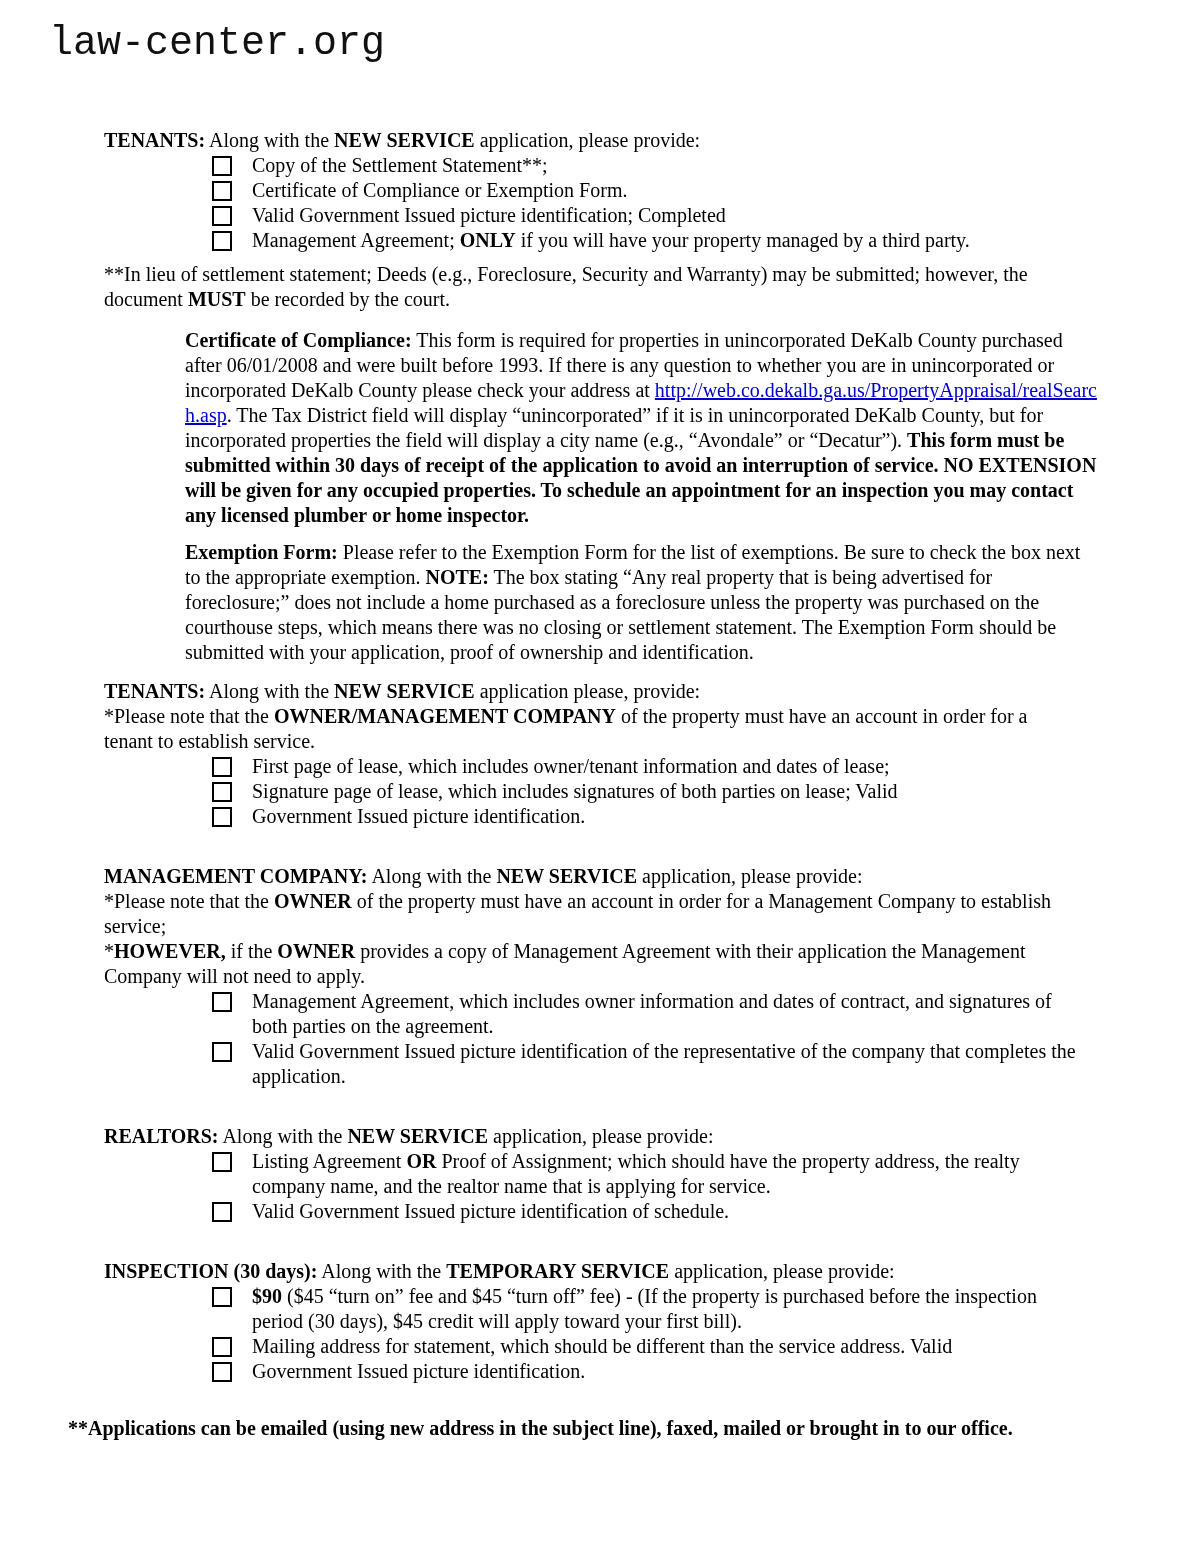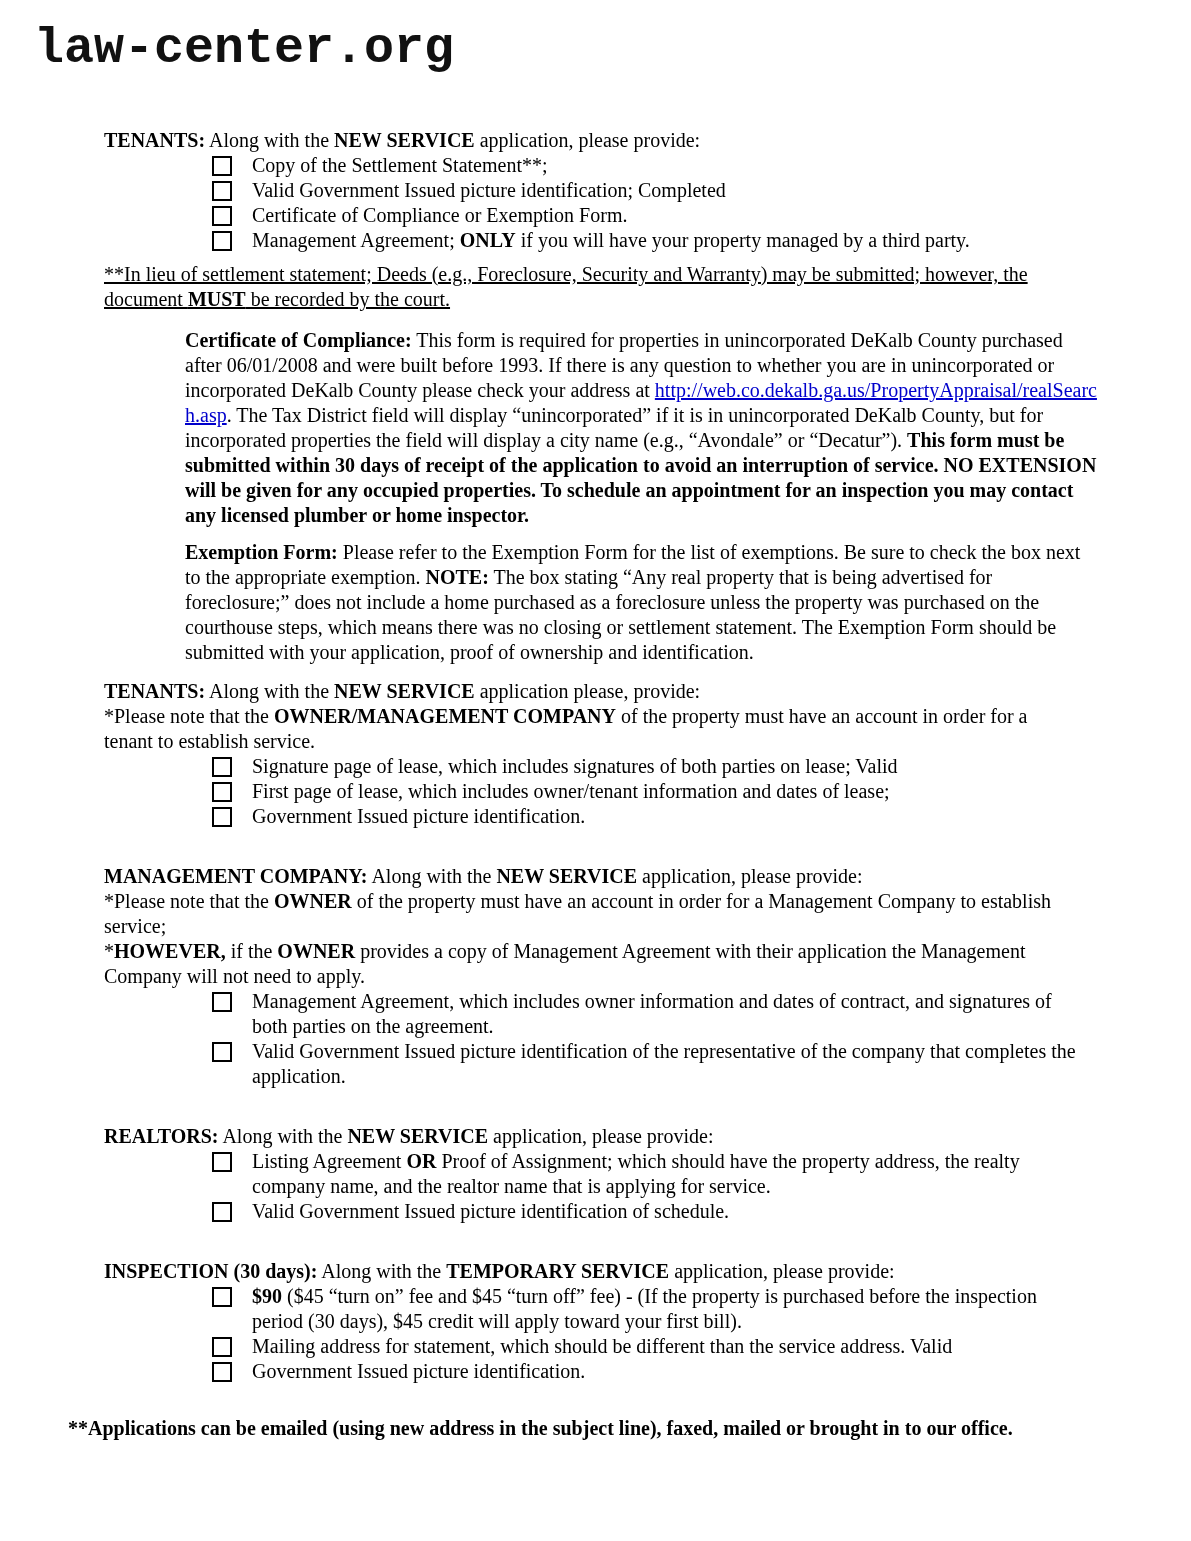--- a/index.html
+++ b/index.html
@@ -3,42 +3,42 @@
 <meta charset="utf-8">
 <style>
   html,body { margin:0; padding:0; background:#ffffff; }
   .page {
     position:relative; width:1191px; height:1541px; background:#ffffff;
     color:#000; font-family:"Liberation Serif", serif;
     font-size:20px; line-height:25px; overflow:hidden;
   }
   header { position:relative; height:128px; }
   .logo {
-    position:absolute; left:34px; top:24px;
+    position:absolute; left:49px; top:24px;
     font-family:"Liberation Mono","DejaVu Sans Mono",monospace;
-    font-size:50px; line-height:1; white-space:nowrap; color:#111;font-weight:bold;
+    font-size:40px; line-height:1; white-space:nowrap; color:#111;
   }
   .title {
     position:absolute; top:74px; left:0; width:100%;
     box-sizing:border-box; padding-left:85px;
     text-align:center; font-weight:bold; font-size:28px; line-height:30px;
     margin:0;
   }
   main { padding:0 88px 0 104px; }
   .b { font-weight:bold; }
   a.doclink { color:#0000cc; text-decoration:underline; word-break:break-all; cursor:pointer; }
   .intro-line { margin:0; }
   .checklist { margin:0; }
   .check-item { display:flex; padding-left:108px; }
   .checkbox {
     display:inline-block; width:16px; height:16px;
     border:2px solid #000; background:#fff; flex:0 0 auto; margin-top:3px;
   }
   .check-text { margin-left:20px; max-width:835px; }
-  .note-lieu { margin:9px 0 0 0; max-width:950px;text-decoration:underline; }
+  .note-lieu { margin:9px 0 0 0; max-width:950px; }
   .w-note { margin:0; max-width:962px; }
   .indent-para { margin:0 4px 0 81px; max-width:912px; }
   .para-cert { margin-top:16px; }
   .para-exempt { margin-top:12px; }
   .sec-tenants { margin-top:14px; }
   .sec-management { margin-top:35px; }
   .sec-realtors { margin-top:35px; }
   .sec-inspection { margin-top:35px; }
   .footer-note { margin:32px 0 0 -36px; max-width:1030px; }
 </style>
@@ -55,50 +55,50 @@
 
     <section>
       <p class="intro-line"><span class="b">TENANTS:</span><span> Along with the </span><span class="b">NEW SERVICE</span><span> application, please provide:</span></p>
       <div class="checklist">
           <div class="check-item">
             <span class="checkbox"></span>
             <span class="check-text"><span>Copy of the Settlement Statement**;</span></span>
           </div>
           <div class="check-item">
             <span class="checkbox"></span>
-            <span class="check-text"><span>Valid Government Issued picture identification;  Completed</span></span>
+            <span class="check-text"><span>Certificate of Compliance or Exemption Form.</span></span>
           </div>
           <div class="check-item">
             <span class="checkbox"></span>
-            <span class="check-text"><span>Certificate of Compliance or Exemption Form.</span></span>
+            <span class="check-text"><span>Valid Government Issued picture identification;  Completed</span></span>
           </div>
           <div class="check-item">
             <span class="checkbox"></span>
             <span class="check-text"><span>Management Agreement; </span><span class="b">ONLY</span><span> if you will have your property managed by a third party.</span></span>
           </div>
         </div>
     </section>
 
     <p class="note-lieu"><span>**In lieu of settlement statement; Deeds (e.g., Foreclosure, Security and Warranty) may be submitted; however, the document </span><span class="b">MUST</span><span> be recorded by the court.</span></p>
 
     <p class="indent-para para-cert"><span class="b">Certificate of Compliance:</span><span> This form is required for properties in unincorporated DeKalb County purchased after 06/01/2008 and were built before 1993. If there is any question to whether you are in unincorporated or incorporated DeKalb County please check your address at </span><a class="doclink" href="#">http://web.co.dekalb.ga.us/PropertyAppraisal/realSearch.asp</a><span>. The Tax District field will display “unincorporated” if it is in unincorporated DeKalb County, but for incorporated properties the field will display a city name (e.g., “Avondale” or “Decatur”). </span><span class="b">This form must be submitted within 30 days of receipt of the application to avoid an interruption of service. NO EXTENSION will be given for  any occupied properties. To schedule an appointment for an inspection you may contact any  licensed plumber or home inspector.</span></p>
 
     <p class="indent-para para-exempt"><span class="b">Exemption Form:</span><span>  Please refer to the Exemption Form for the list of exemptions. Be sure to check the box next to the appropriate exemption. </span><span class="b">NOTE:</span><span> The box stating “Any real property that is being advertised for foreclosure;” does not include a home purchased as a foreclosure unless the property was purchased on the courthouse steps, which means there was no closing or settlement statement. The Exemption Form should be submitted with your application, proof of ownership and identification.</span></p>
 
     <section class="sec-tenants">
       <p class="intro-line"><span class="b">TENANTS:</span><span> Along with the </span><span class="b">NEW SERVICE</span><span> application please, provide:</span></p>
       <p class="w-note"><span>*Please note that the </span><span class="b">OWNER/MANAGEMENT COMPANY</span><span> of the property must have an account in order for a tenant to establish service.</span></p>
       <div class="checklist">
           <div class="check-item">
             <span class="checkbox"></span>
-            <span class="check-text"><span>Signature page of lease, which includes signatures of both parties on lease;  Valid</span></span>
+            <span class="check-text"><span>First page of lease, which includes owner/tenant information and dates of lease;</span></span>
           </div>
           <div class="check-item">
             <span class="checkbox"></span>
-            <span class="check-text"><span>First page of lease, which includes owner/tenant information and dates of lease;</span></span>
+            <span class="check-text"><span>Signature page of lease, which includes signatures of both parties on lease;  Valid</span></span>
           </div>
           <div class="check-item">
             <span class="checkbox"></span>
             <span class="check-text"><span>Government Issued picture identification.</span></span>
           </div>
         </div>
     </section>
 
     <section class="sec-management">
       <p class="intro-line"><span class="b">MANAGEMENT COMPANY:</span><span>  Along with the </span><span class="b">NEW SERVICE</span><span> application, please provide:</span></p>

